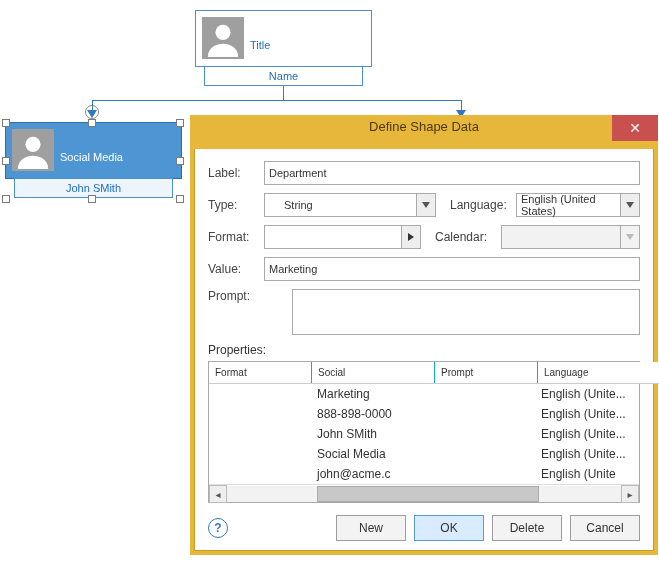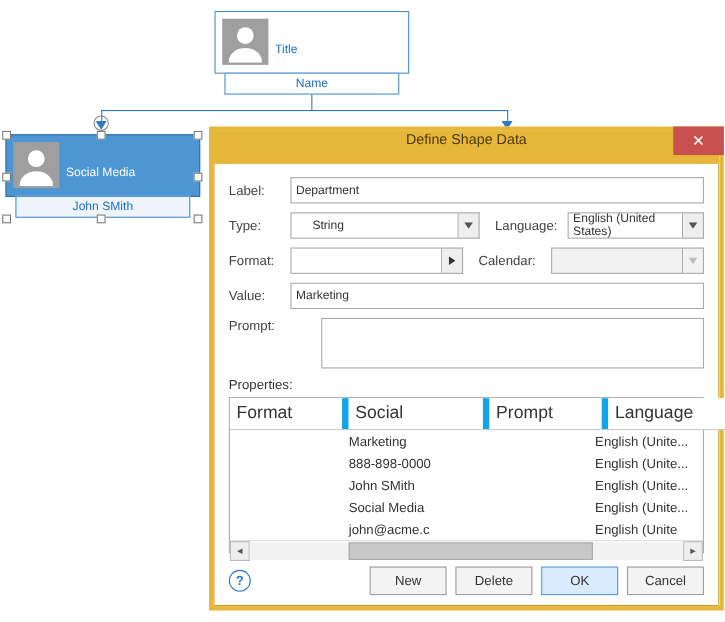--- a/index.html
+++ b/index.html
@@ -35,21 +35,21 @@
   .dd{width:18px;height:22px;border:1px solid #aaa;border-left:none;background:#eee;display:flex;align-items:center;justify-content:center;cursor:pointer;}
   .dd svg{width:8px;height:6px;}
   .play{width:18px;height:22px;border:1px solid #aaa;border-left:none;background:#eee;display:flex;align-items:center;justify-content:center;}
   .dis{color:#404040;}
   .prompt-box{flex:1;height:44px;border:1px solid #aaa;}
   
   .sect{margin-top:8px;margin-bottom:4px;}
   .tbl-wrap{border:1px solid #aaa;max-height:140px;}
   .tbl-head,.tbl-row{display:flex;}
   .tbl-head{border-bottom:1px solid #ccc;}
-  .tbl-head>div{padding:5px 6px;border-right:6px solid #0ea5e9;background:#fff;font-size:16px;color:#333;}
+  .tbl-head>div{padding:5px 6px;border-right:1px solid #0ea5e9;background:#fff;font-size:10px;color:#333;}
   .tbl-row>div{padding:3px 6px;font-size:12px;white-space:nowrap;overflow:hidden;text-overflow:ellipsis;}
   .c-fmt{width:90px;} .c-val{width:110px;} .c-prm{width:90px;} .c-lng{width:112px;}
   .scroll-h{height:18px;display:flex;align-items:center;border-top:1px solid #ddd;}
   .sbtn{width:16px;height:16px;border:1px solid #bbb;background:#eee;display:flex;align-items:center;justify-content:center;font-size:10px;color:#555;}
   .strack{flex:1;height:16px;background:#f2f2f2;position:relative;}
   .sthumb{position:absolute;left:90px;top:0;height:14px;width:220px;background:#c8c8c8;border:1px solid #aaa;}
 
   .btn-row{display:flex;justify-content:flex-end;align-items:center;gap:8px;margin-top:12px;}
   .btn{min-width:68px;height:24px;border:1px solid #9d9d9d;background:#f3f3f3;display:flex;align-items:center;justify-content:center;font-size:12px;cursor:pointer;}
   .btn.primary{background:#d9ecff;border-color:#5b99d6;}
@@ -230,26 +230,26 @@
       </div>
     </div>
 
     <div class="btn-row">
       <div class="help">
             <span>?</span>
           </div>
       <div class="btn">
             <span>New</span>
           </div>
+      <div class="btn primary">
+            <span>OK</span>
+          </div>
       <div class="btn">
             <span>Delete</span>
           </div>
-      <div class="btn primary">
-            <span>OK</span>
-          </div>
       <div class="btn">
             <span>Cancel</span>
           </div>
     </div>
 
   </div>
 </div>
 
 </div>
 

